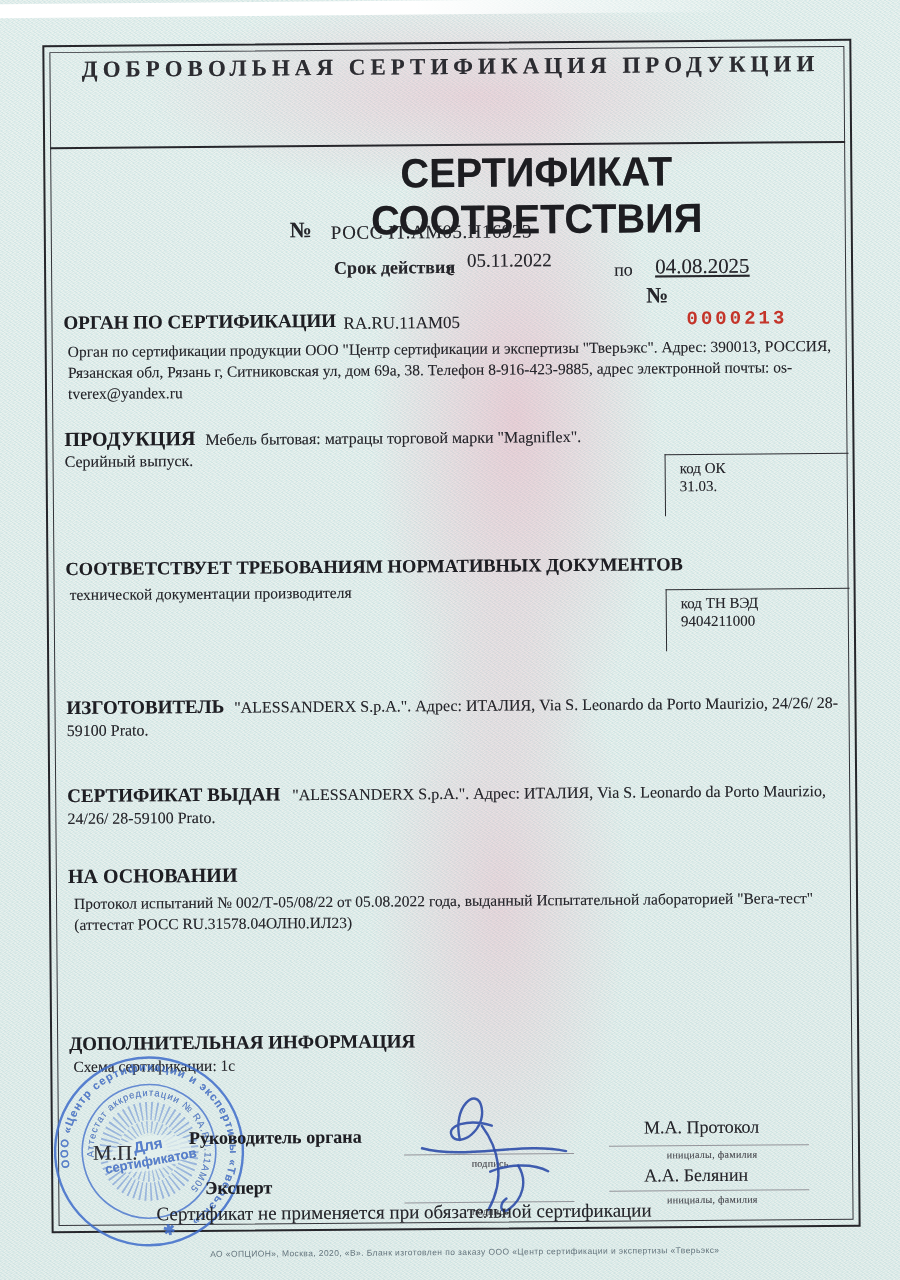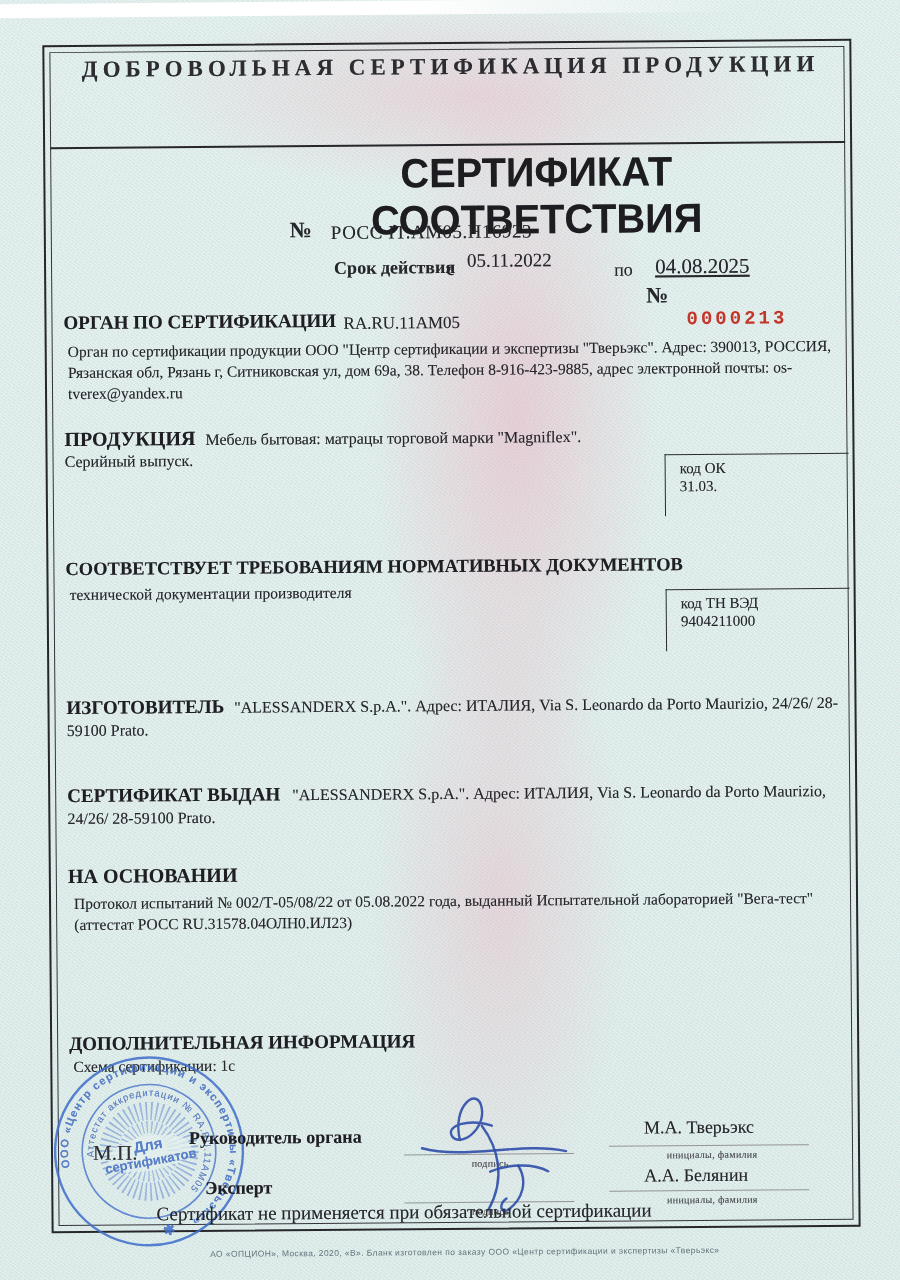--- a/index.html
+++ b/index.html
@@ -169,21 +169,21 @@
           <text x="100" y="114" text-anchor="middle" font-size="13" font-weight="bold">сертификатов</text>
         </g>
         <text x="100" y="185" text-anchor="middle" font-size="14" font-weight="bold">✱</text>
       </g>
     </svg>
     <span class="abs mp">М.П.</span>
 
     <span class="abs role1 lblb">Руководитель органа</span>
     <div class="abs sigline sigline1"></div>
     <div class="abs cap cap-sign1">подпись</div>
-    <span class="abs name1">М.А. Тверьэкс</span>
+    <span class="abs name1">М.А. Протокол</span>
     <div class="abs nameline1"></div>
     <div class="abs cap cap-name1">инициалы, фамилия</div>
 
     <span class="abs role2 lblb">Эксперт</span>
     <div class="abs sigline sigline2"></div>
     <div class="abs cap cap-sign2">подпись</div>
     <span class="abs name2">А.А. Белянин</span>
     <div class="abs nameline2"></div>
     <div class="abs cap cap-name2">инициалы, фамилия</div>
 

